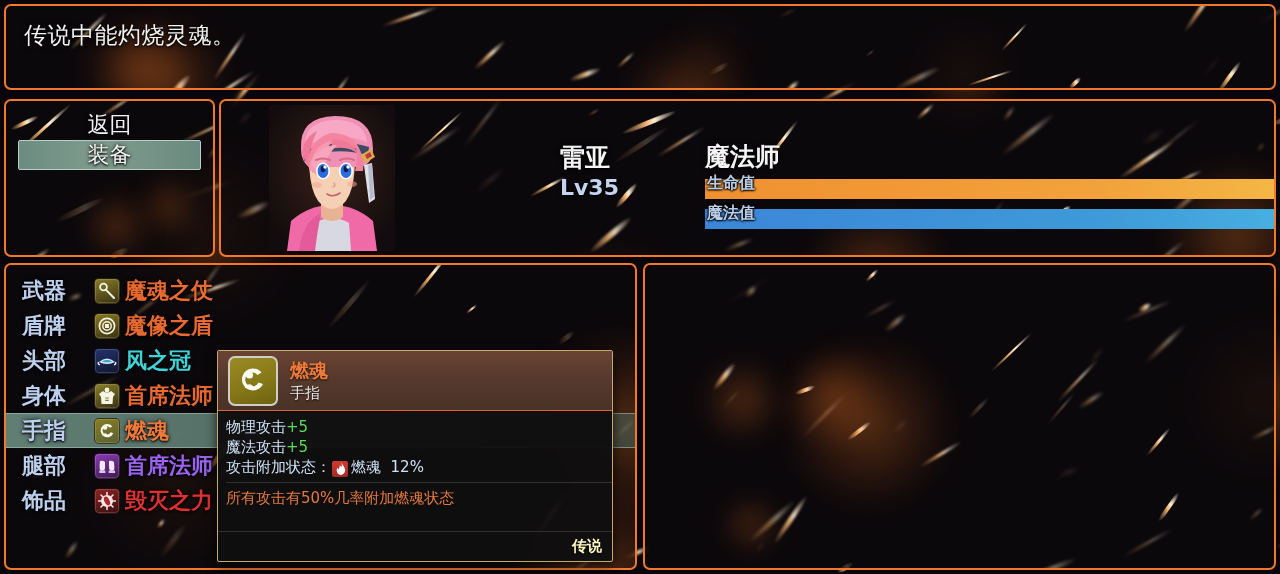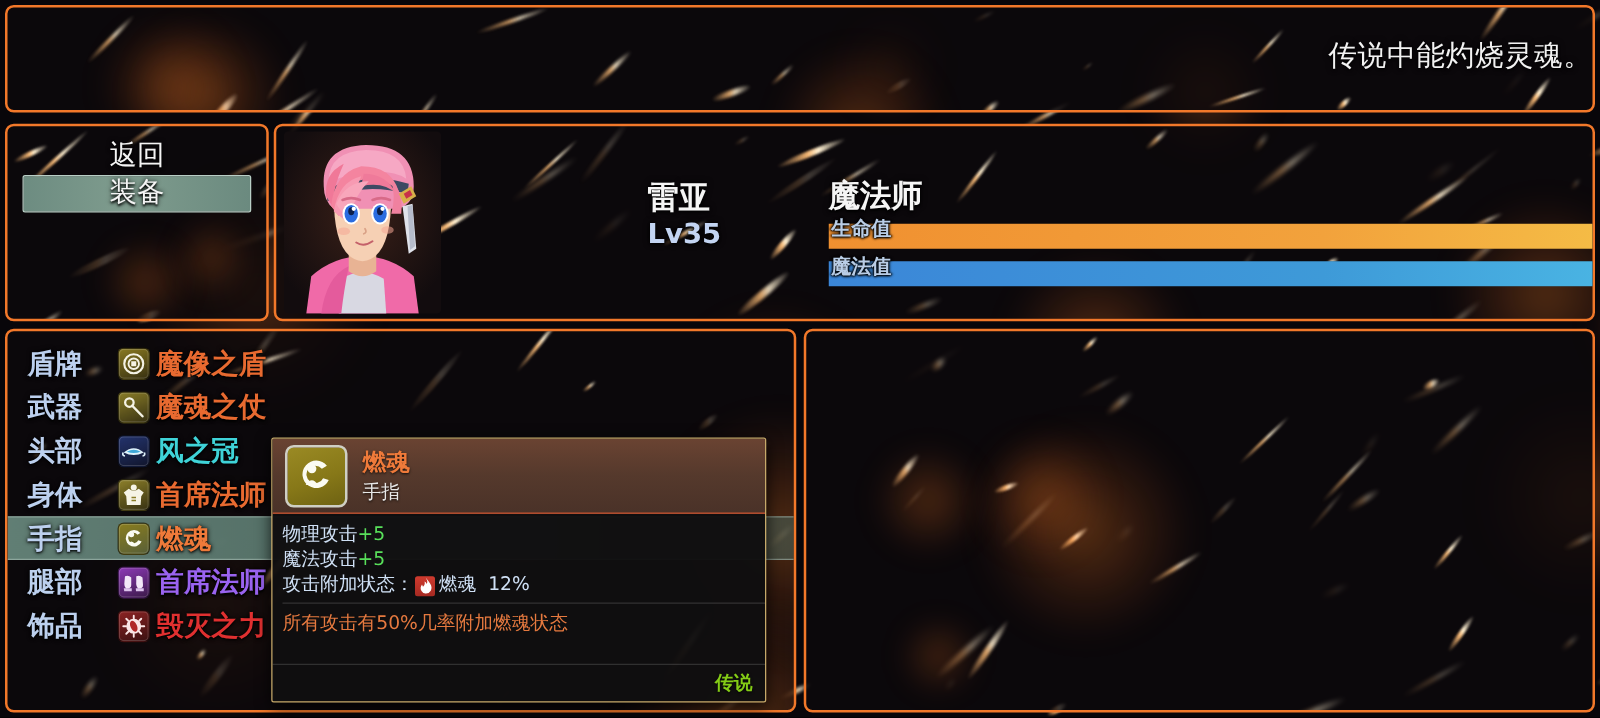--- a/index.html
+++ b/index.html
@@ -41,21 +41,21 @@
     border: 2px solid #f2782a;
     border-radius: 7px;
     background: rgba(12,9,11,.80);
     overflow: hidden;
   }
   .panel > .embers { z-index: 0; }
   .panel > .content { position: relative; z-index: 2; }
 
   
   #banner { left: 4px; top: 4px; width: 1272px; height: 86px; }
-  #banner .content { padding: 23px 0 0 18px; text-align: right; }
+  #banner .content { padding: 13px 0 0 18px; }
   .banner-line {
     color: #f2f2f2;
     font-size: 23px;
     line-height: 33px;
     letter-spacing: .5px;
     text-shadow: 0 1px 2px #000, 0 0 5px rgba(0,0,0,.9);
     white-space: nowrap;
   }
 
   
@@ -72,21 +72,21 @@
   }
   .menu-item.selected {
     background: linear-gradient(90deg, #6d8c81 0%, #7f9c8e 45%, #6b8a7f 100%);
     border: 1px solid #b9cfc6;
     border-radius: 2px;
     line-height: 28px;
   }
 
   
   #character { left: 219px; top: 99px; width: 1057px; height: 158px; }
-  #character .content { display: flex; height: 100%; padding: 4px 6px 4px 6px; }
+  #character .content { display: flex; height: 100%; padding: 4px 6px 4px 6px; margin-left: 42px; }
 
   .portrait {
     position: relative;
     width: 126px; height: 146px;
     flex: 0 0 126px;
     overflow: hidden;
     border-radius: 4px;
   }
   .portrait svg { display: block; width: 126px; height: 146px; }
 
@@ -237,21 +237,21 @@
   .tt-footer {
     position: absolute;
     left: 0; right: 0; bottom: 0;
     height: 30px;
     border-top: 1px solid rgba(255,255,255,.14);
     display: flex; align-items: center; justify-content: flex-end;
     padding-right: 10px;
   }
   .tt-rarity {
     font-size: 15px; font-weight: 700;
-    color: #84cc16;
+    color: #fef9c3;
     text-shadow: 0 1px 2px rgba(0,0,0,.8);
   }
 </style>
 </head>
 <body>
 
 <div id="screen">
 
   <div class="embers" id="global-embers">
       <div class="spark dim" style="width: 27.4439px; height: 1.91275px; left: 1197.69px; top: 65.0474px; transform: rotate(-48.4951deg);"></div>
@@ -470,39 +470,39 @@
         <div class="spark dim" style="width: 63.7804px; height: 2.16731px; left: 109.022px; top: 39.895px; transform: rotate(-38.2196deg);"></div>
         <div class="spark" style="width: 64.9814px; height: 2.90222px; left: 172.243px; top: 22.6276px; transform: rotate(-18.2942deg);"></div>
         <div class="spark bright" style="width: 56.2159px; height: 3.02679px; left: 397.033px; top: 8.94364px; transform: rotate(-51.1368deg);"></div>
         <div class="spark dim" style="width: 20.6345px; height: 3.91551px; left: 54.6983px; top: 282.963px; transform: rotate(-54.5449deg);"></div>
         <div class="glow" style="width: 196.381px; height: 196.381px; left: 519.004px; top: 64.4663px;"></div>
         <div class="glow" style="width: 96.4525px; height: 96.4525px; left: 366.428px; top: 101.092px;"></div>
         <div class="glow" style="width: 192.01px; height: 192.01px; left: 493.72px; top: 213.758px;"></div>
       </div>
     <div class="content" id="eq-list">
         <div class="eq-row">
+          <div class="eq-slot">武器</div>
+          <div class="eq-icon" style="background: linear-gradient(160deg, rgb(138, 125, 40) 0%, rgba(0, 0, 0, 0.35) 160%);">
+            <svg width="20" height="20" viewBox="0 0 20 20">
+              <circle cx="6.5" cy="6" r="3.4" fill="none" stroke="#f4f2e4" stroke-width="1.8"></circle>
+              <path d="M8.8 8.6 L17 17" stroke="#f4f2e4" stroke-width="2" stroke-linecap="round"></path>
+            </svg>
+          </div>
+          <div class="eq-name" style="color: rgb(232, 106, 48);">魔魂之仗</div>
+        </div>
+        <div class="eq-row">
           <div class="eq-slot">盾牌</div>
           <div class="eq-icon" style="background: linear-gradient(160deg, rgb(138, 122, 34) 0%, rgba(0, 0, 0, 0.35) 160%);">
             <svg width="20" height="20" viewBox="0 0 20 20">
               <circle cx="10" cy="10" r="7.6" fill="none" stroke="#f4f2e4" stroke-width="1.7"></circle>
               <circle cx="10" cy="10" r="4.2" fill="none" stroke="#f4f2e4" stroke-width="1.5"></circle>
               <rect x="8" y="8" width="4" height="4" fill="#f4f2e4"></rect>
             </svg>
           </div>
           <div class="eq-name" style="color: rgb(232, 106, 48);">魔像之盾</div>
-        </div>
-        <div class="eq-row">
-          <div class="eq-slot">武器</div>
-          <div class="eq-icon" style="background: linear-gradient(160deg, rgb(138, 125, 40) 0%, rgba(0, 0, 0, 0.35) 160%);">
-            <svg width="20" height="20" viewBox="0 0 20 20">
-              <circle cx="6.5" cy="6" r="3.4" fill="none" stroke="#f4f2e4" stroke-width="1.8"></circle>
-              <path d="M8.8 8.6 L17 17" stroke="#f4f2e4" stroke-width="2" stroke-linecap="round"></path>
-            </svg>
-          </div>
-          <div class="eq-name" style="color: rgb(232, 106, 48);">魔魂之仗</div>
         </div>
         <div class="eq-row">
           <div class="eq-slot">头部</div>
           <div class="eq-icon" style="background: linear-gradient(160deg, rgb(36, 52, 110) 0%, rgba(0, 0, 0, 0.35) 160%);">
             <svg width="20" height="20" viewBox="0 0 20 20">
               <path d="M2 11 Q10 4 18 11 Q10 15 2 11 Z" fill="#dff2fb"></path>
               <path d="M4.5 10.4 Q10 7 15.5 10.4 Q10 12.4 4.5 10.4 Z" fill="#3fa8d8"></path>
               <path d="M1.5 11 Q0.5 13.5 3 13.8" stroke="#dff2fb" stroke-width="1.4" fill="none"></path>
               <path d="M18.5 11 Q19.5 13.5 17 13.8" stroke="#dff2fb" stroke-width="1.4" fill="none"></path>
             </svg>

